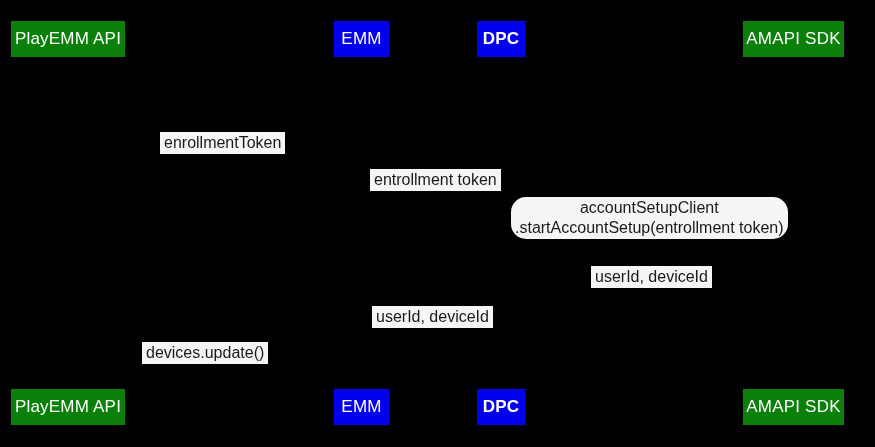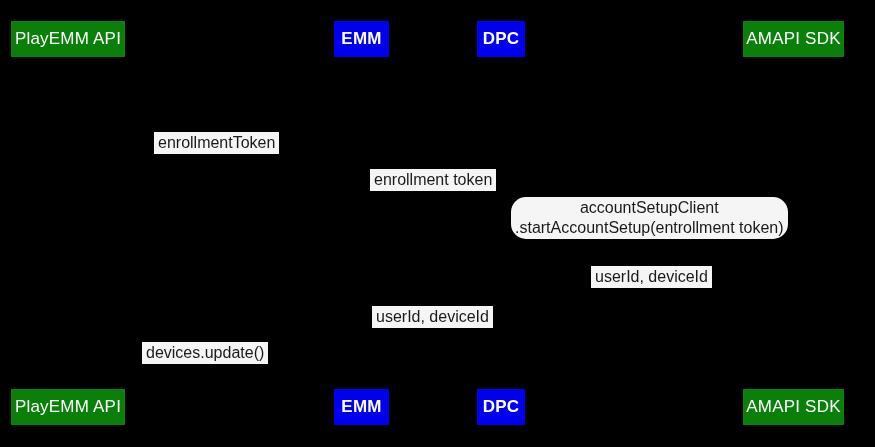--- a/index.html
+++ b/index.html
@@ -27,56 +27,56 @@
     letter-spacing: 0.2px;
     box-sizing: border-box;
   }
   .actor.green { background: var(--green, #0a800a); }
   .actor.blue  { background: var(--blue, #0000ee); }
 
   .actor.row-top    { top: 21px; }
   .actor.row-bottom { top: 389px; }
 
   .pos-playemm { left: 11px;  width: 114px; }
-  .pos-emm     { left: 334px; width: 55px; font-weight: bold;  }
+  .pos-emm     { left: 334px; width: 55px;  }
   .pos-dpc     { left: 477px; width: 48px; font-weight: bold;  }
   .pos-amapi   { left: 743px; width: 101px; }
 
   
   .msg {
     position: absolute;
     background: var(--label-bg, #f5f5f5);
     color: var(--label-text, #1a1a1a);
     font-size: 16px;
     line-height: 20px;
     white-space: pre-line;
     text-align: center;
     padding: 1px 4px;
     box-sizing: border-box;
   }
   #msg-0 { left: 77px;  top: 62px;  }
-  #msg-1 { left: 154px; top: 132px; }
+  #msg-1 { left: 160px; top: 132px; }
   #msg-2 { left: 370px; top: 169px; }
   #msg-3 { left: 511px; top: 197px; border-radius: 15px; }
   #msg-4 { left: 591px; top: 266px; }
   #msg-5 { left: 372px; top: 306px; }
   #msg-6 { left: 142px; top: 342px; }
 </style>
 </head>
 <body>
 
 <div class="stage">
 
   <div class="actor green row-top pos-playemm">PlayEMM API</div>
   <div class="actor blue row-top pos-emm">EMM</div>
   <div class="actor blue row-top pos-dpc">DPC</div>
   <div class="actor green row-top pos-amapi">AMAPI SDK</div>
 
   <div class="msg" id="msg-1">enrollmentToken</div>
-  <div class="msg" id="msg-2">enrollment token</div>
+  <div class="msg" id="msg-2">entrollment token</div>
   <div class="msg" id="msg-3">accountSetupClient
 .startAccountSetup(entrollment token)</div>
   <div class="msg" id="msg-4">userId, deviceId</div>
   <div class="msg" id="msg-5">userId, deviceId</div>
   <div class="msg" id="msg-6">devices.update()</div>
 
   <div class="actor green row-bottom pos-playemm">PlayEMM API</div>
   <div class="actor blue row-bottom pos-emm">EMM</div>
   <div class="actor blue row-bottom pos-dpc">DPC</div>
   <div class="actor green row-bottom pos-amapi">AMAPI SDK</div>

